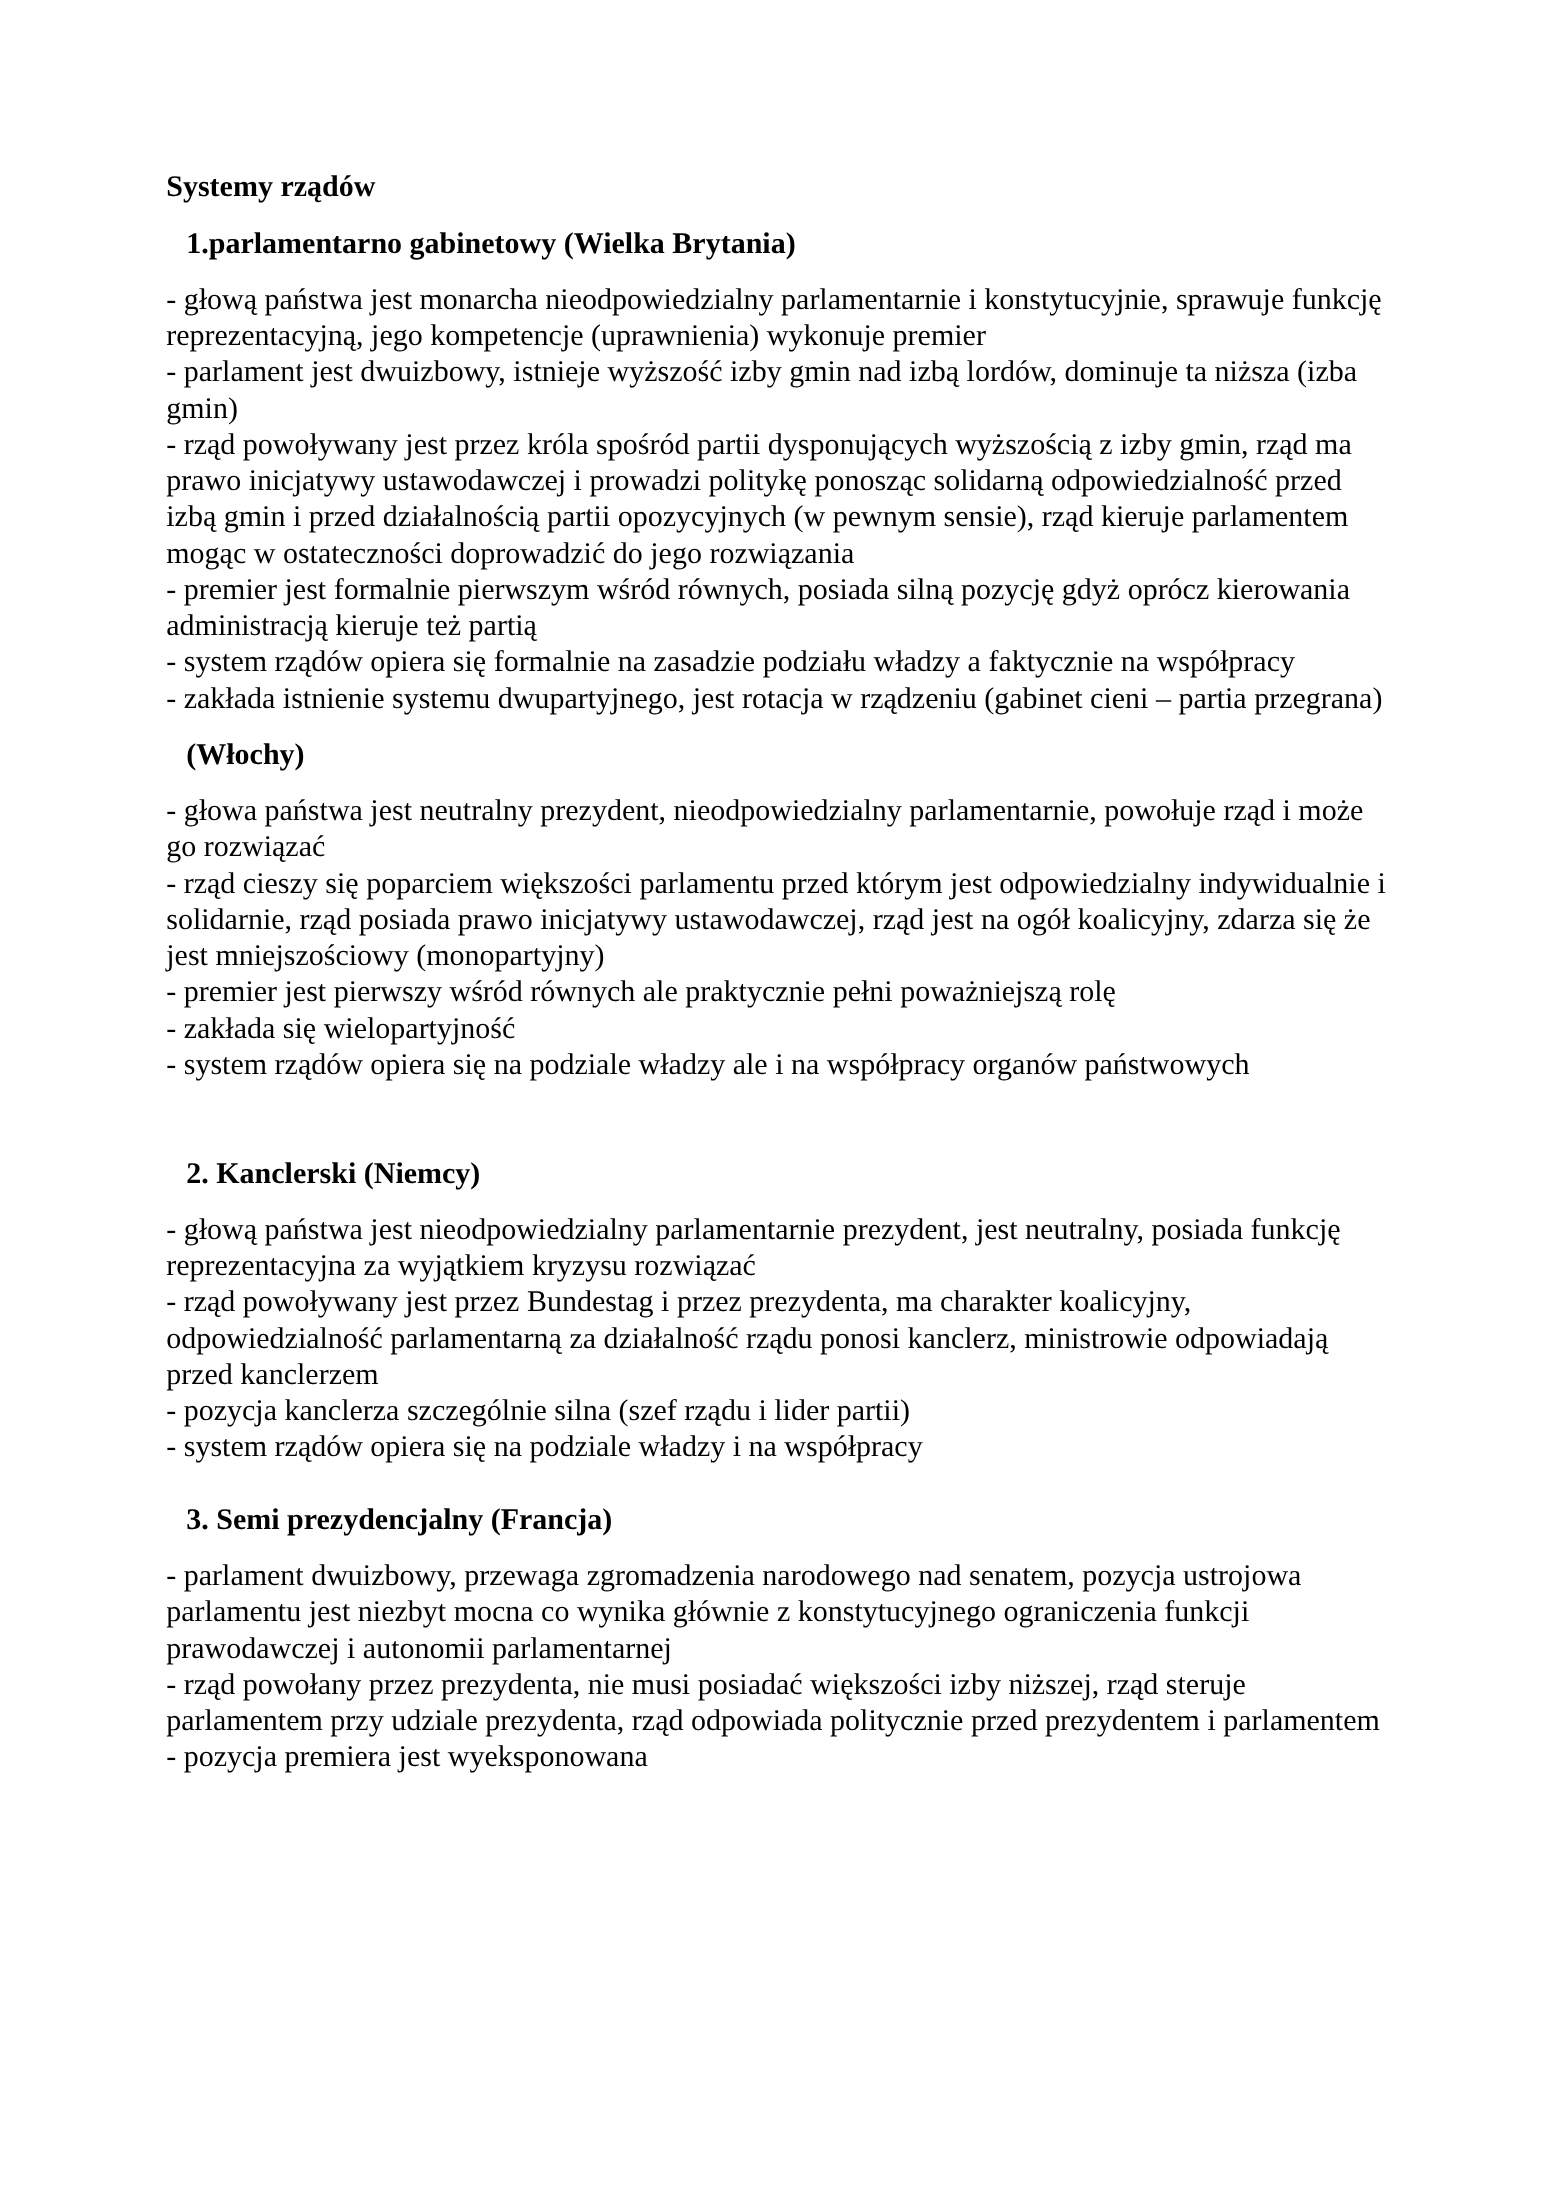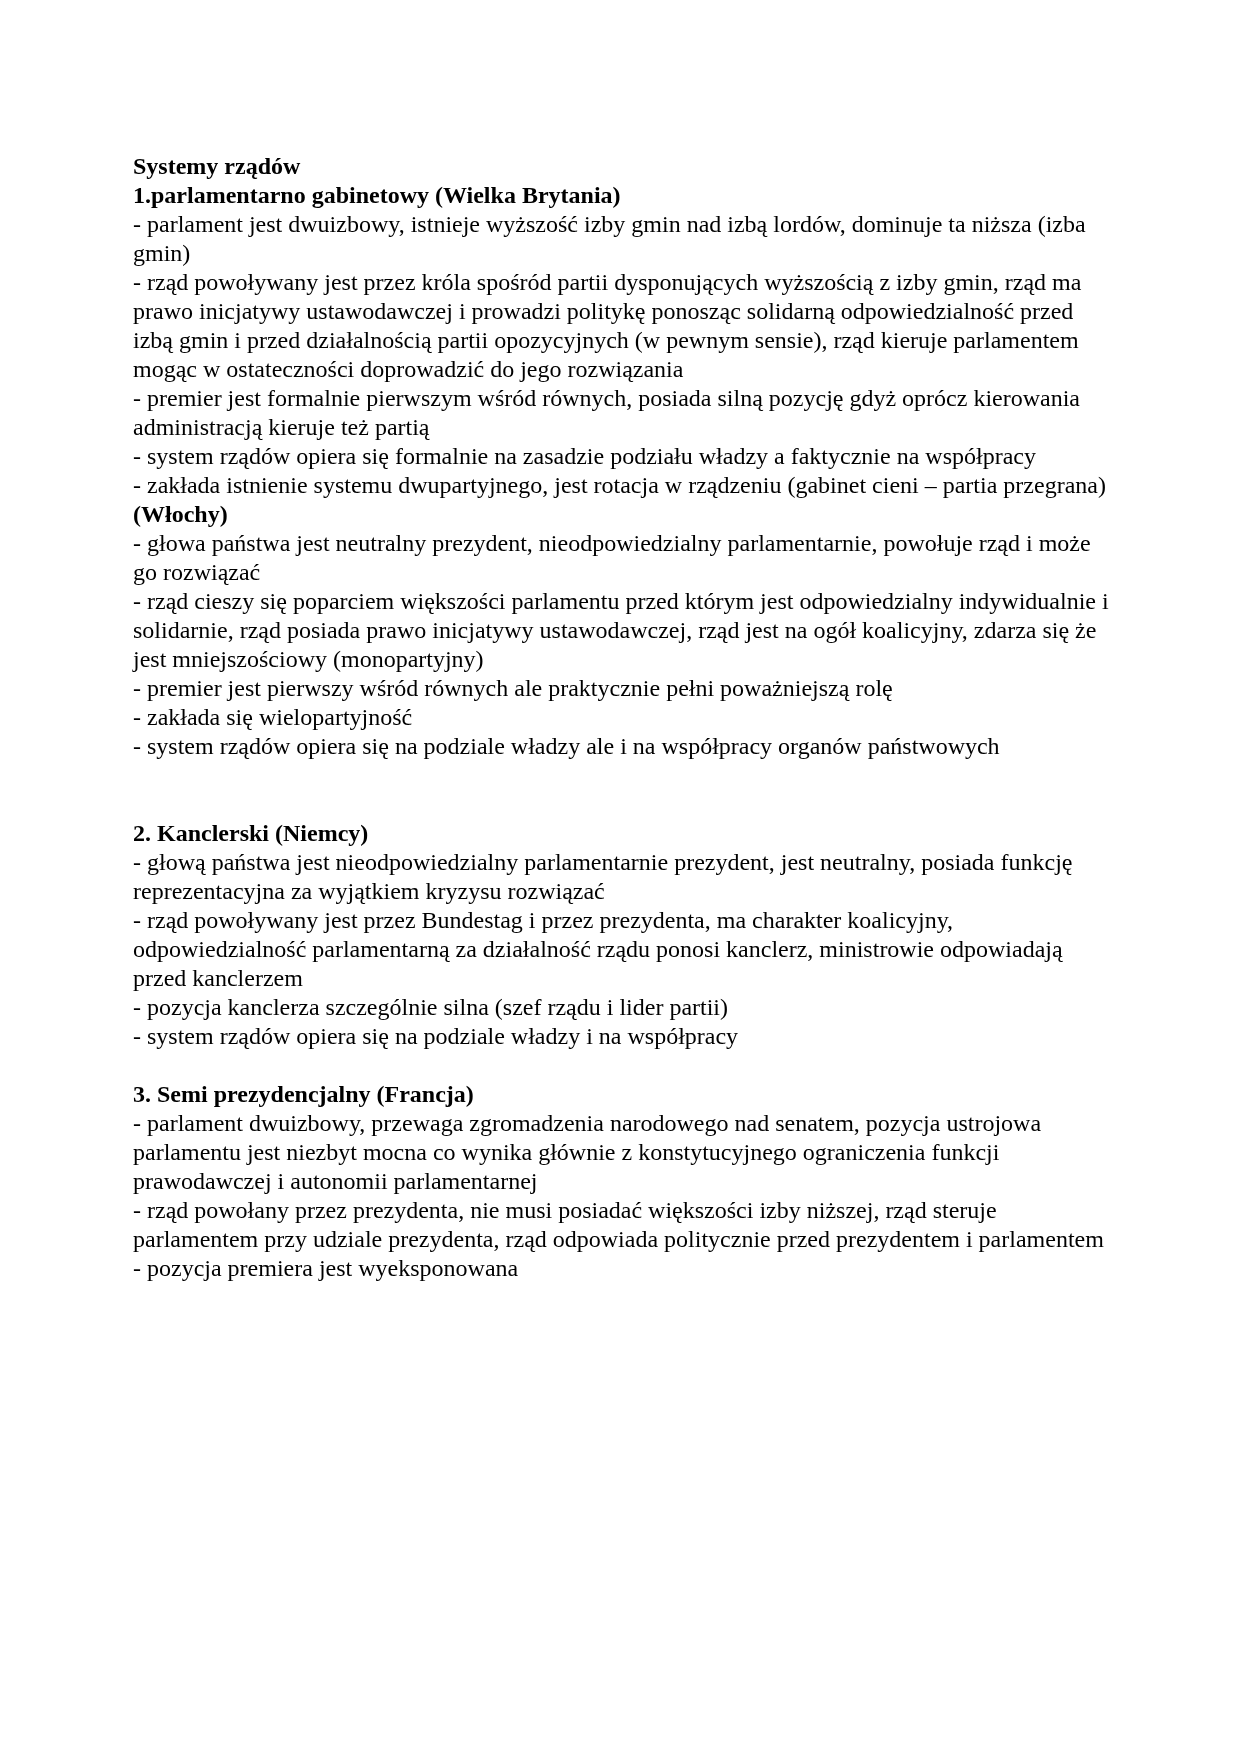--- a/index.html
+++ b/index.html
@@ -10,42 +10,42 @@
   .page {
     position: relative;
     width: 1240px;
     height: 1754px;
     background: #ffffff;
     overflow: hidden;
   }
   .content {
     position: absolute;
     left: 133px;
-    top: 152px;
+    top: 136px;
     width: 980px;
     font-family: "Liberation Serif", "DejaVu Serif", serif;
     font-size: 24px;
     line-height: 29px;
     color: #000000;
     text-align: left;
   }
   .doc-title {
     font-size: 24px;
     line-height: 29px;
     font-weight: bold;
     margin: 0;
   }
   .section {
     margin: 0;
   }
   .section-heading {
     font-size: 24px;
     line-height: 29px;
     font-weight: bold;
-    margin: 0;
+    margin: 16px;
   }
   .bullet-line {
     margin: 0;
   }
   .gap-two-lines {
     margin-top: 58px;
   }
   .gap-one-line {
     margin-top: 29px;
   }
@@ -53,20 +53,21 @@
 </head>
 <body>
 
 <div class="page">
   <div class="content">
 
     <h1 class="doc-title">Systemy rządów</h1>
 
     <section class="section">
       <h2 class="section-heading">1.parlamentarno gabinetowy (Wielka Brytania)</h2>
+      <p class="bullet-line">- głową państwa jest monarcha nieodpowiedzialny parlamentarnie i konstytucyjnie, sprawuje funkcję reprezentacyjną, jego kompetencje (uprawnienia) wykonuje premier</p>
       <p class="bullet-line">- parlament jest dwuizbowy, istnieje wyższość izby gmin nad izbą lordów, dominuje ta niższa (izba gmin)</p>
       <p class="bullet-line">- rząd powoływany jest przez króla spośród partii dysponujących wyższością z izby gmin, rząd ma prawo inicjatywy ustawodawczej i prowadzi politykę ponosząc solidarną odpowiedzialność przed izbą gmin i przed działalnością partii opozycyjnych (w pewnym sensie), rząd kieruje parlamentem mogąc w ostateczności doprowadzić do jego rozwiązania</p>
       <p class="bullet-line">- premier jest formalnie pierwszym wśród równych, posiada silną pozycję gdyż oprócz kierowania administracją kieruje też partią</p>
       <p class="bullet-line">- system rządów opiera się formalnie na zasadzie podziału władzy a faktycznie na współpracy</p>
       <p class="bullet-line">- zakłada istnienie systemu dwupartyjnego, jest rotacja w rządzeniu (gabinet cieni – partia przegrana)</p>
     </section>
 
     <section class="section">
       <h2 class="section-heading">(Włochy)</h2>
       <p class="bullet-line">- głowa państwa jest neutralny prezydent, nieodpowiedzialny parlamentarnie, powołuje rząd i może go rozwiązać</p>

